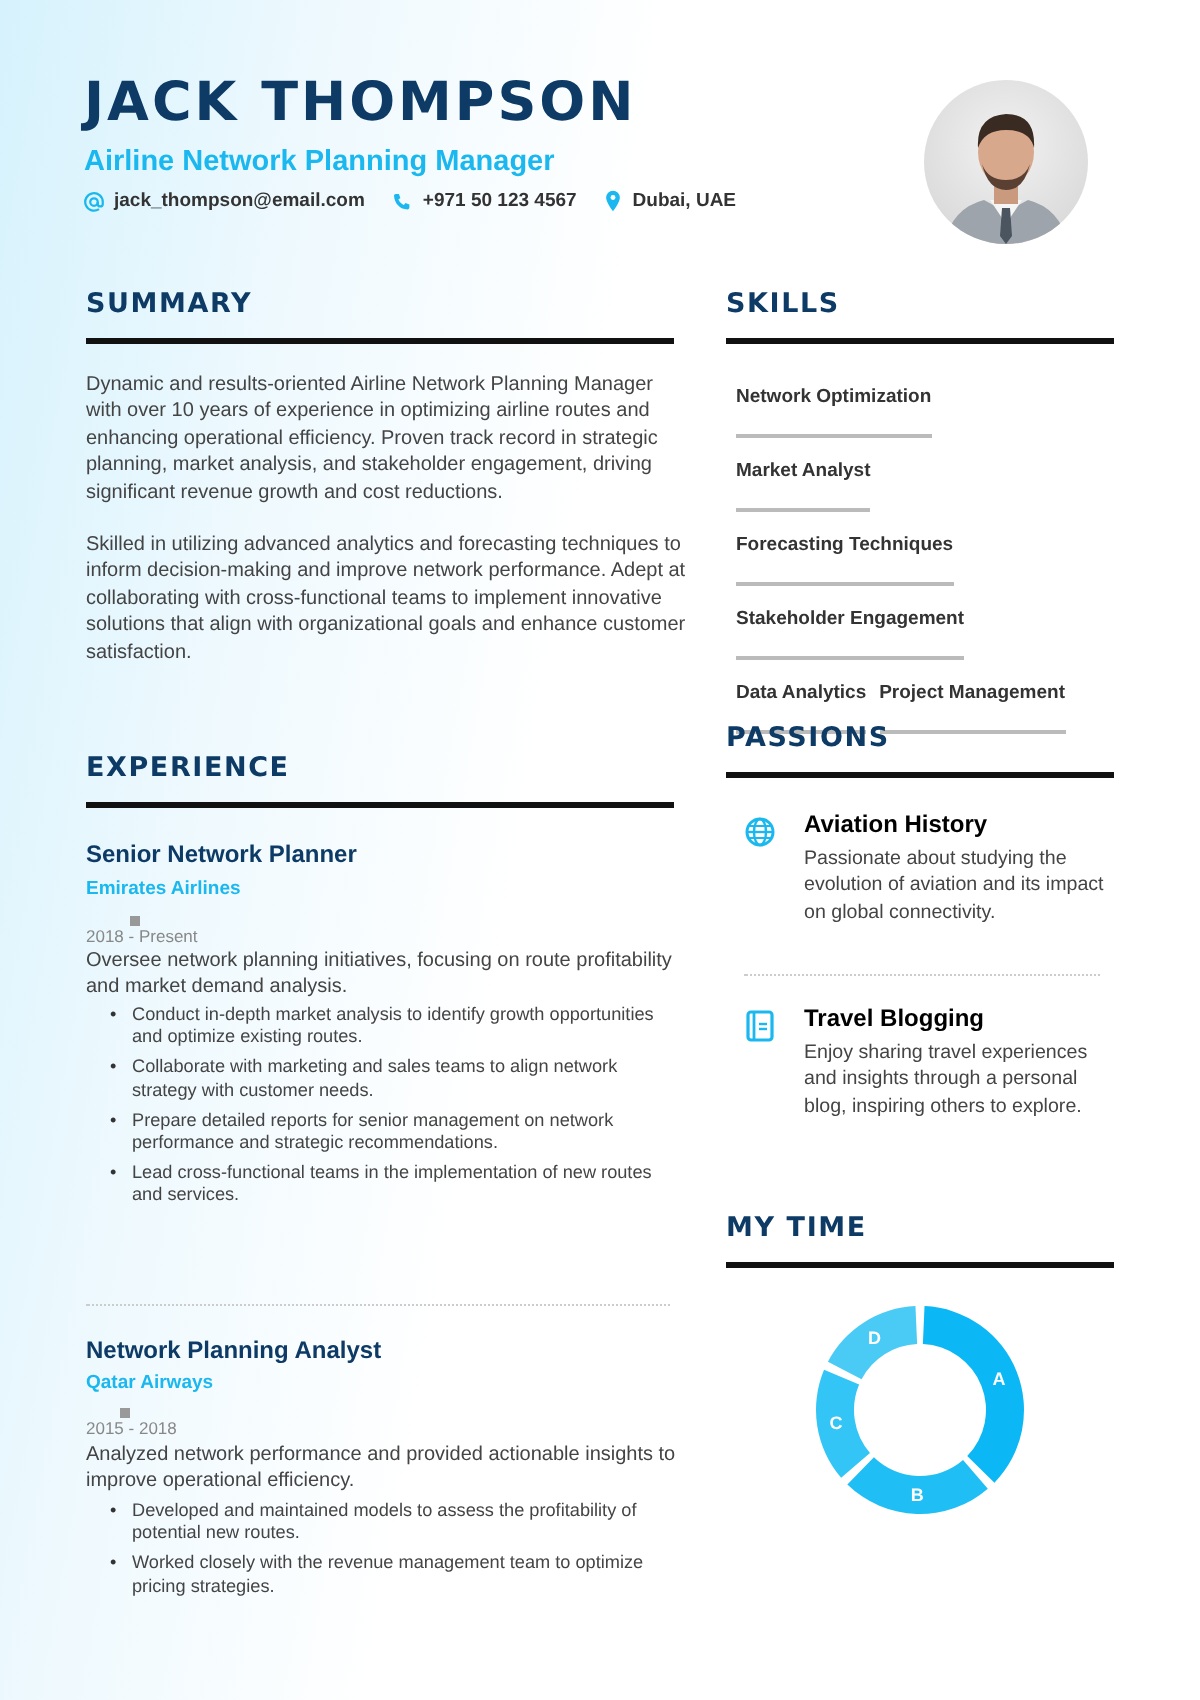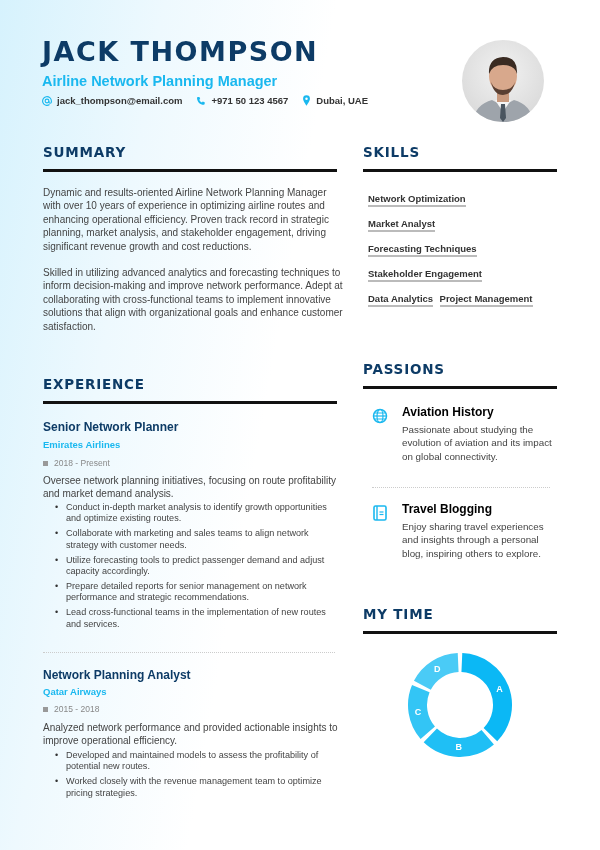--- a/index.html
+++ b/index.html
@@ -40,28 +40,28 @@
     font-family: "DejaVu Sans", sans-serif;
   }
   .sec-rule { position: absolute; height: 3px; background: #111; }
 
   .para { position: absolute; font-size: 10px; line-height: 13.4px; color: #444; }
 
   
   .skills { position: absolute; left: 368px; top: 188px; width: 190px; }
   .skill {
     display: inline-block; font-size: 9.5px; font-weight: bold; color: #333;
-    padding-bottom: 1px; border-bottom: 2px solid #bbb; margin-bottom: 6px; margin-right: 2px;
+    padding-bottom: 13px; border-bottom: 2px solid #bbb; margin-bottom: 6px; margin-right: 2px;
   }
   .skill-row { display: block; }
 
   
   .job-title { position: absolute; font-size: 12px; font-weight: bold; color: #0d3b66; }
   .company { position: absolute; font-size: 9.5px; font-weight: bold; color: #1ab8ef; }
-  .dates { position: absolute; font-size: 8.5px; color: #888; display: flex; align-items: center; }
+  .dates { position: absolute; font-size: 8.5px; color: #888; display: flex; align-items: center; flex-direction: column; }
   .dates .cal { width: 5px; height: 5px; background: #999; margin-right: 6px; display: inline-block; }
   .bullets { position: absolute; list-style: none; font-size: 9.1px; line-height: 11.4px; color: #444; }
   .bullets li { position: relative; padding-left: 23px; margin-bottom: 3.5px; }
   .bullets li::before { content: "•"; position: absolute; left: 12px; top: 0; color: #333; }
   .dotted { position: absolute; height: 0; border-top: 1px dotted #ccc; }
 
   
   .p-icon { position: absolute; width: 16px; height: 16px; }
   .p-title { position: absolute; font-size: 12px; font-weight: bold; color: #000000; }
   .p-desc { position: absolute; font-size: 9.8px; line-height: 13.4px; color: #444; width: 160px; }
@@ -140,21 +140,20 @@
   <div class="job-title" style="left:43px; top:420px;">Senior Network Planner</div>
   <div class="company" style="left:43px; top:439px;">Emirates Airlines</div>
   <div class="dates" style="left:43px; top:458px;">
     <span class="cal"></span>
     <span>2018 - Present</span>
   </div>
   <p class="para" style="left:43px; top:474px; width:300px; font-size:10px;">Oversee network planning initiatives, focusing on route profitability and market demand analysis.</p>
   <ul class="bullets" style="left:43px; top:502px; width:300px;">
     <li>Conduct in-depth market analysis to identify growth opportunities and optimize existing routes.</li>
     <li>Collaborate with marketing and sales teams to align network strategy with customer needs.</li>
-    <li>Utilize forecasting tools to predict passenger demand and adjust capacity accordingly.</li>
     <li>Prepare detailed reports for senior management on network performance and strategic recommendations.</li>
     <li>Lead cross-functional teams in the implementation of new routes and services.</li>
   </ul>
 
   <div class="dotted" style="left:43px; top:652px; width:292px;"></div>
 
   <div class="job-title" style="left:43px; top:668px;">Network Planning Analyst</div>
   <div class="company" style="left:43px; top:686px;">Qatar Airways</div>
   <div class="dates" style="left:43px; top:704px;">
     <span class="cal"></span>

